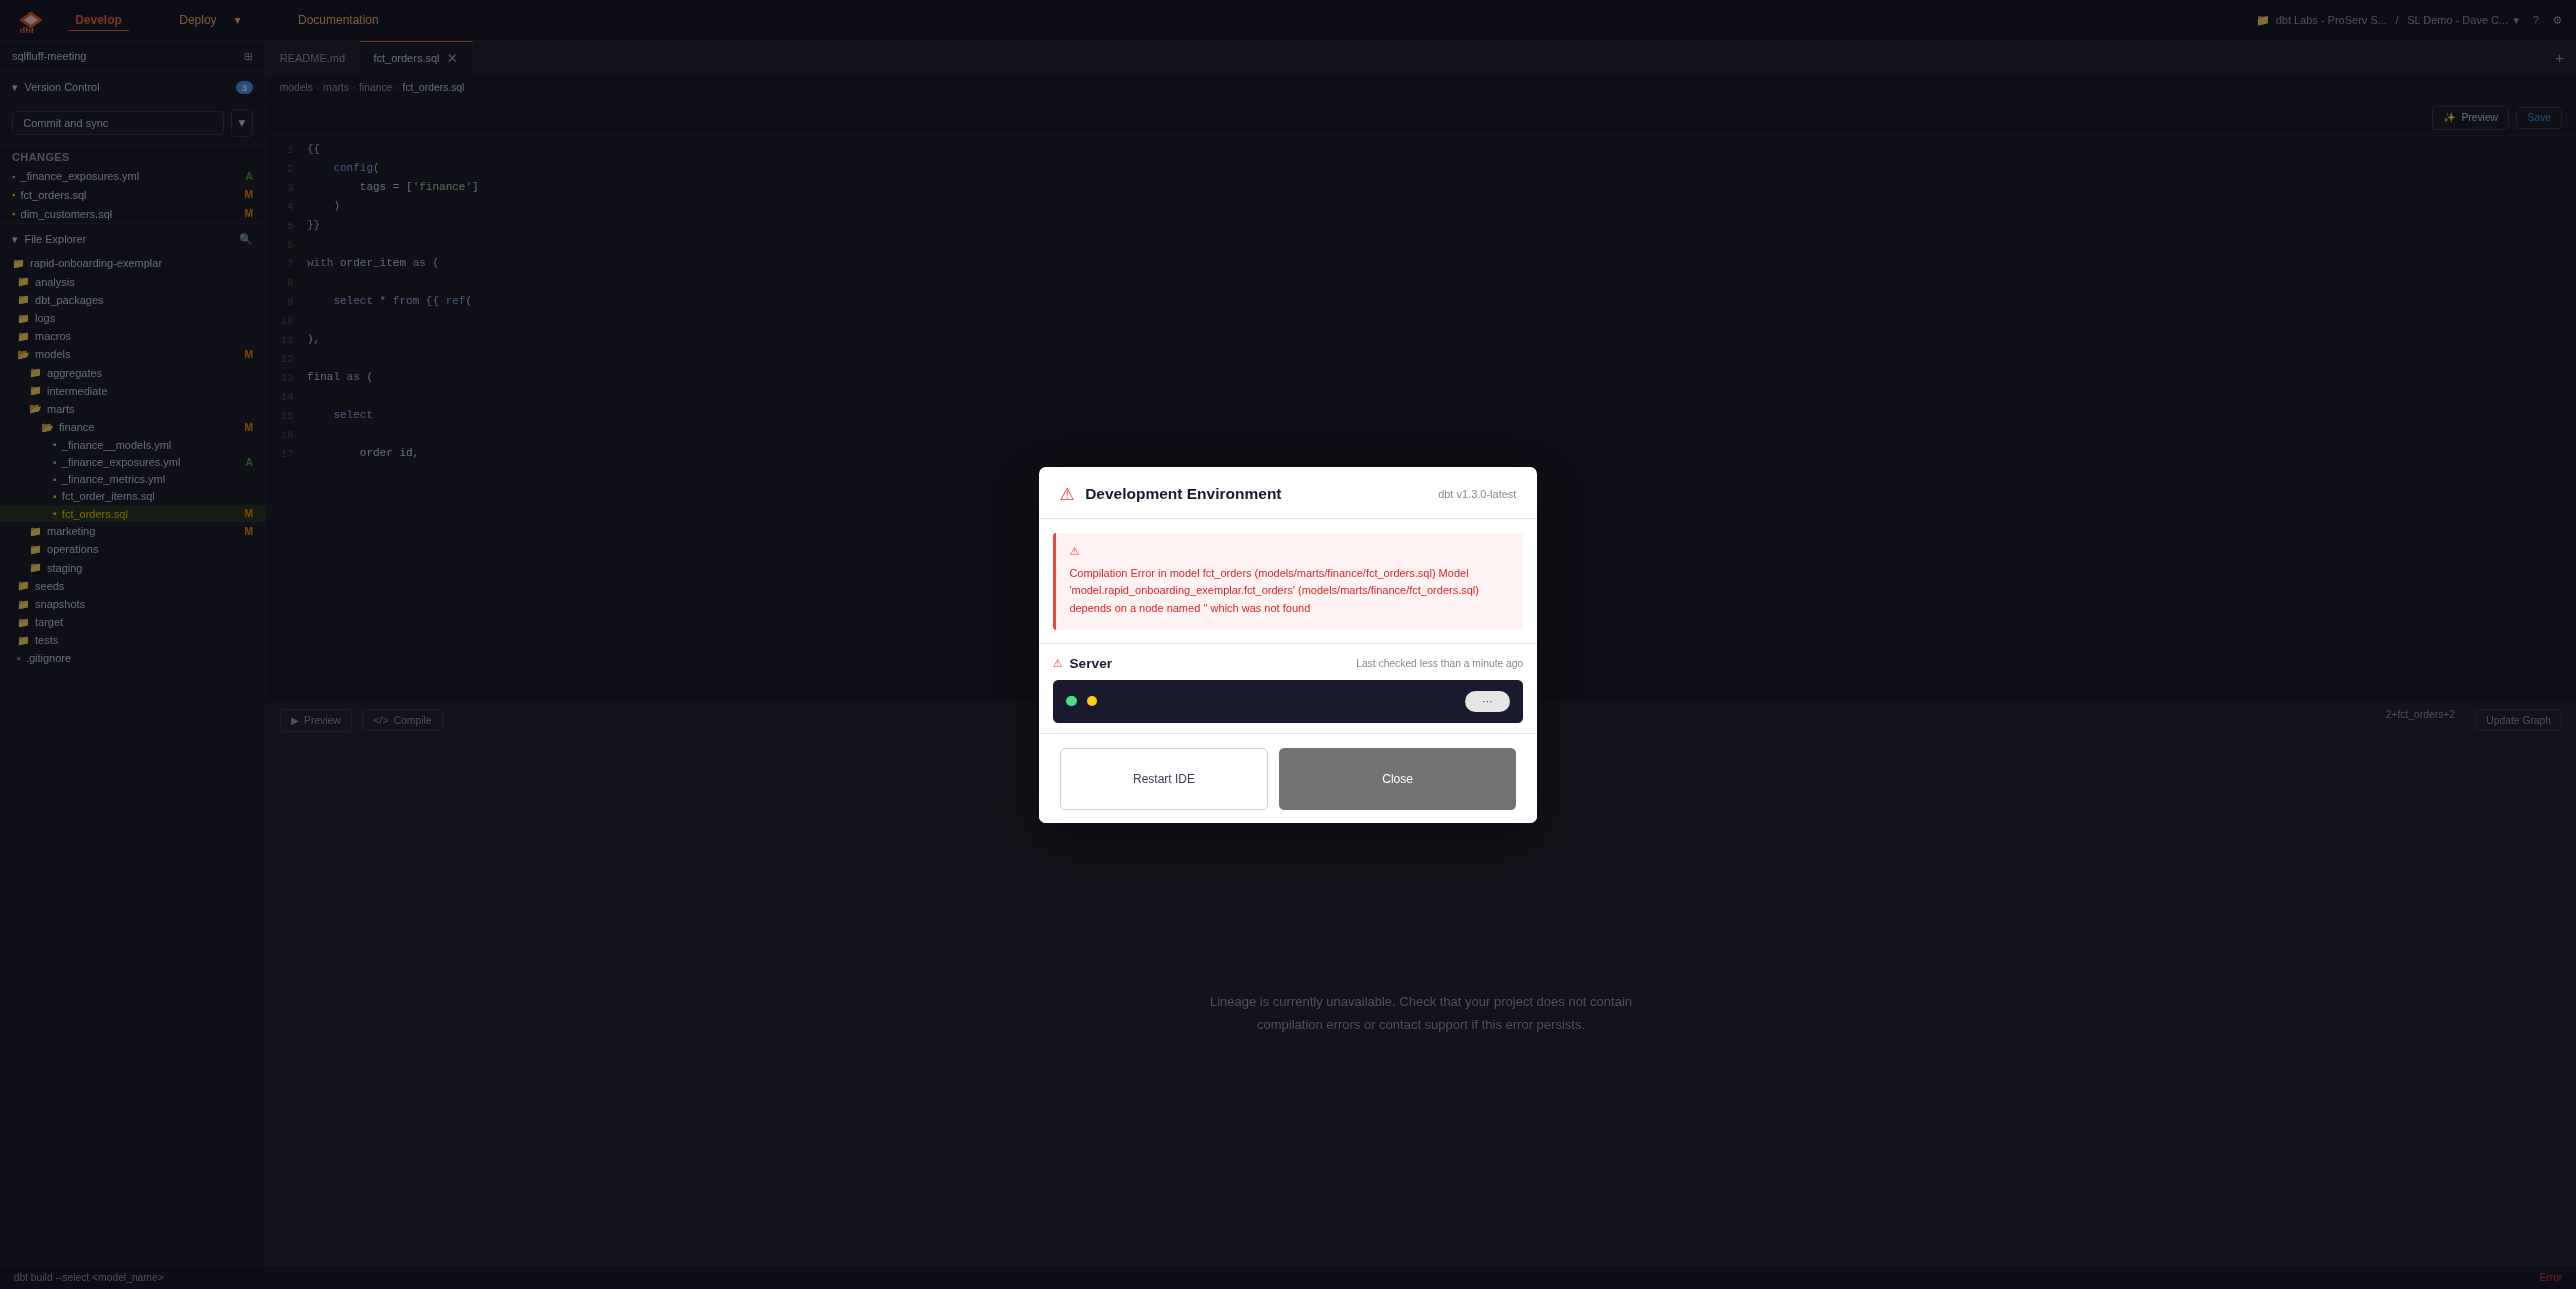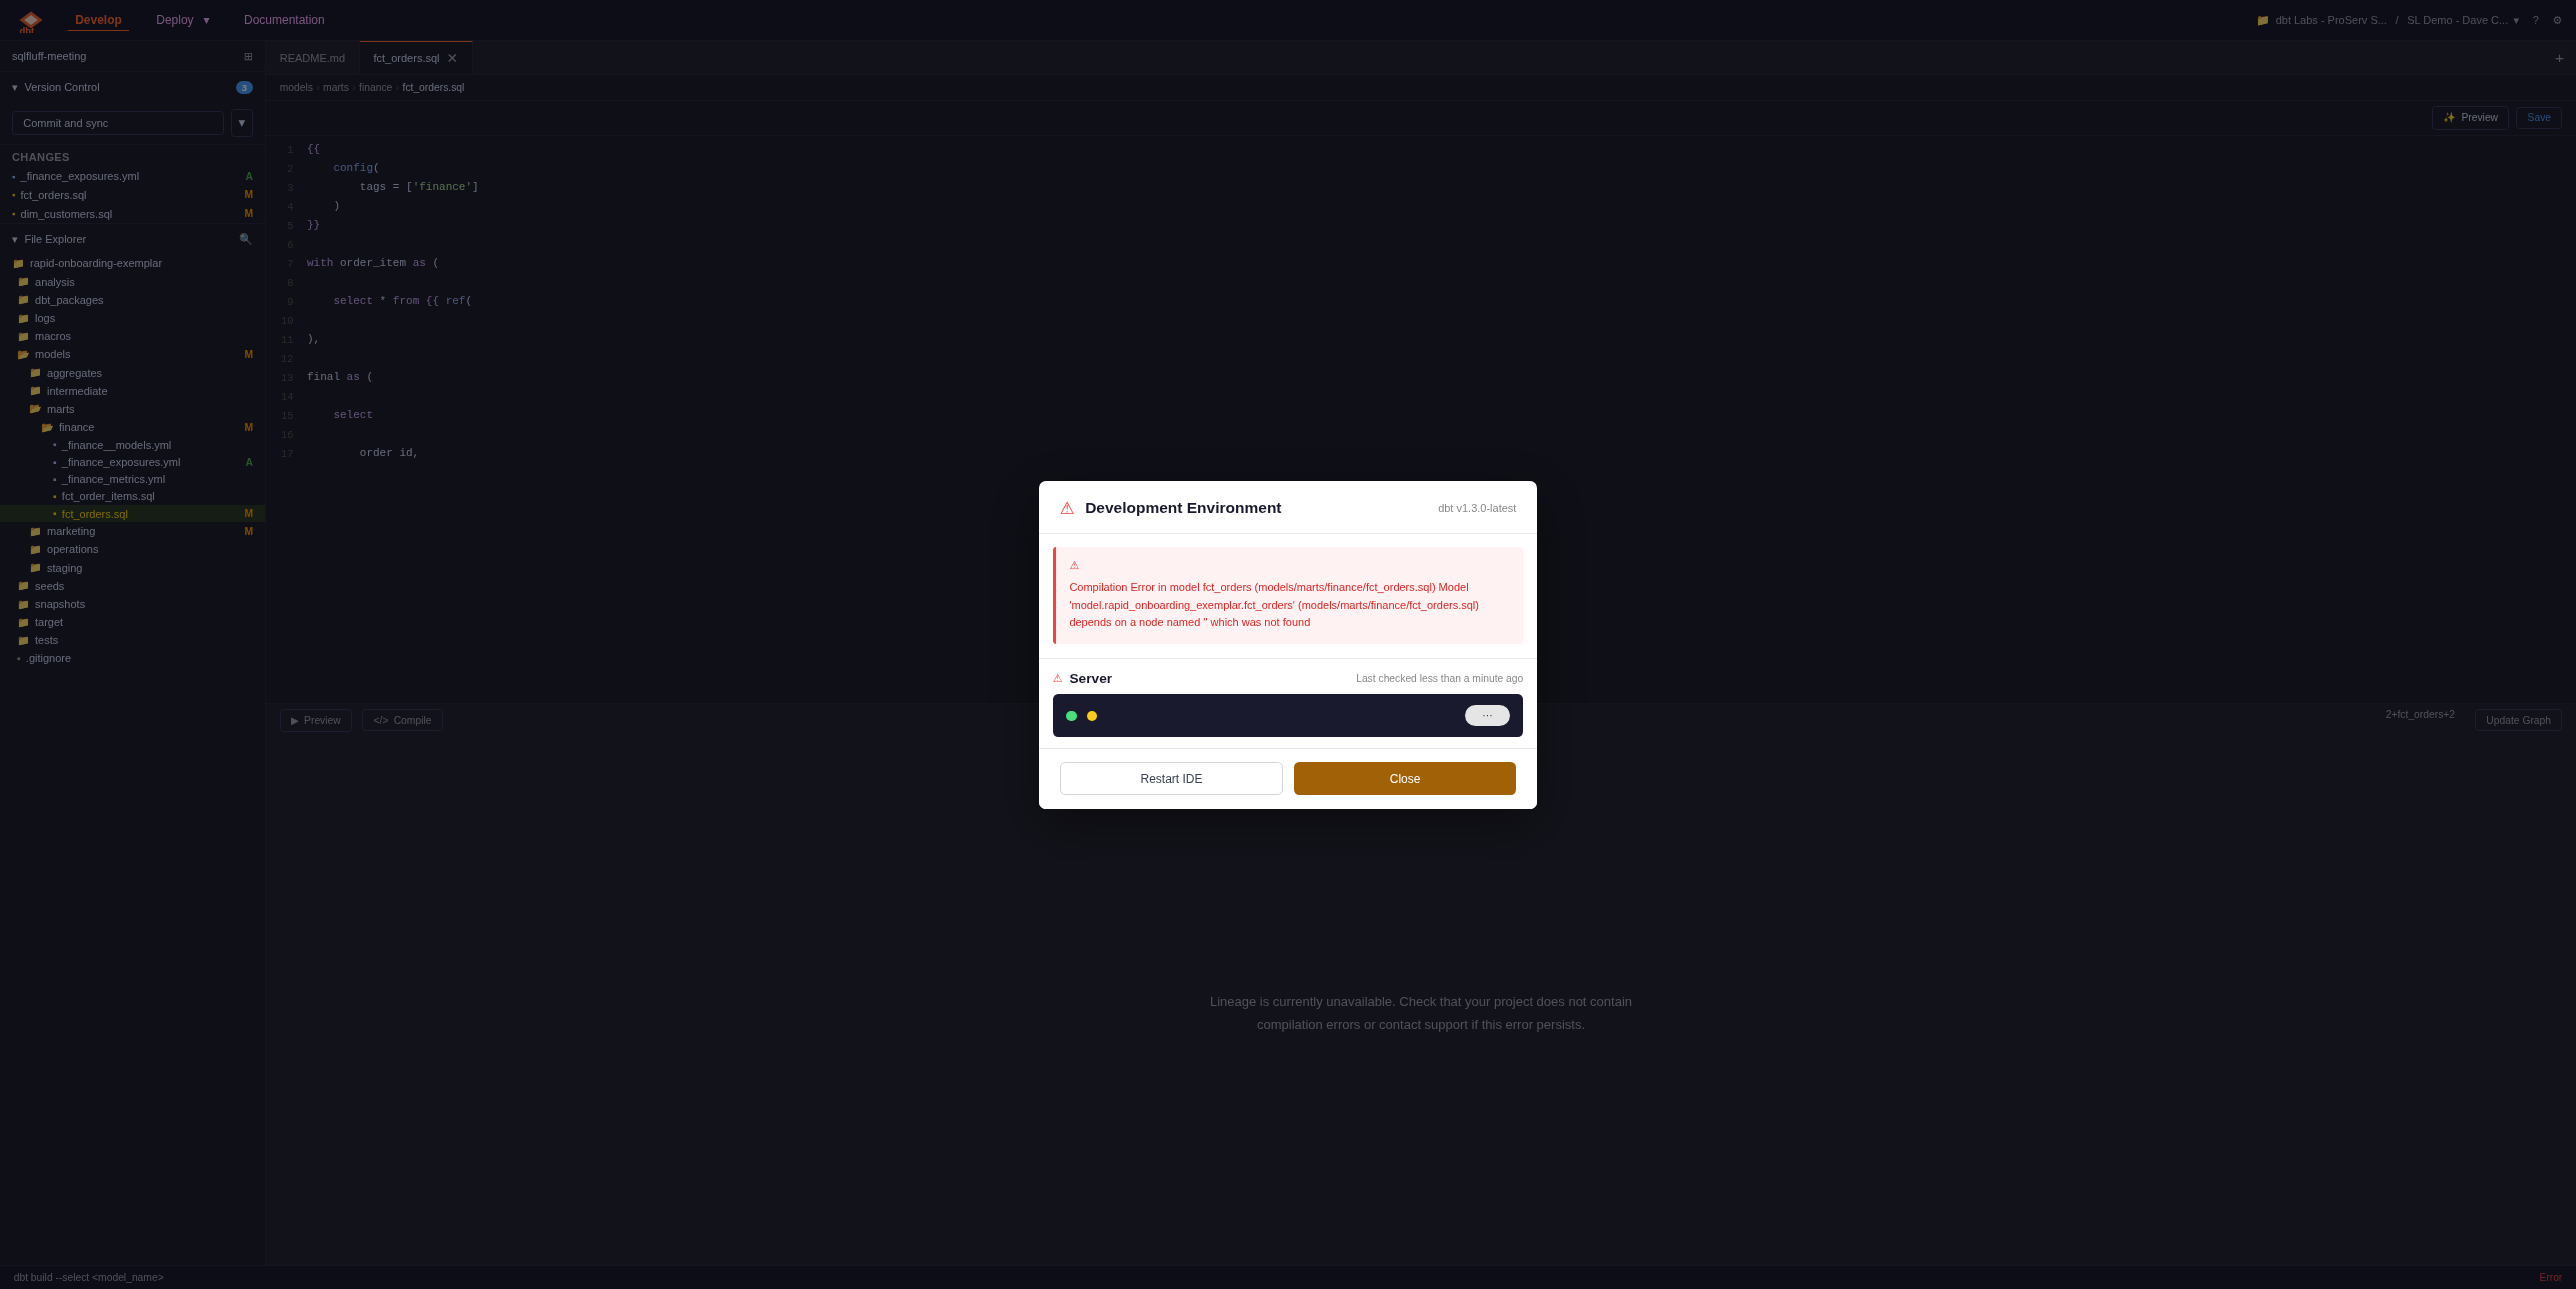--- a/index.html
+++ b/index.html
@@ -7,21 +7,21 @@
 
     
     .top-nav {
       display: flex; align-items: center; height: 41px;
       background: #1a1a2e; border-bottom: 0.9px solid #2a2a3e;
       padding: 0 13.7px; gap: 20.6px;
     }
     .top-nav-logo { display: flex; align-items: center; gap: 6.9px; }
     .dbt-logo { width: 34px; height: 26px; }
     .nav-link { color: #ff6b35; font-weight: 600; font-size: 12px; cursor: pointer; padding: 3.4px 6.9px; border-bottom: 1.7px solid #ff6b35; }
-    .nav-link-inactive { color: #f0abfc; font-size: 12px; cursor: pointer; padding: 3.4px 6.9px; display: flex; align-items: center; gap: 10px; }
+    .nav-link-inactive { color: #fdba74; font-size: 12px; cursor: pointer; padding: 3.4px 6.9px; display: flex; align-items: center; gap: 18px; margin-left: 23px; }
     .nav-right { margin-left: auto; display: flex; align-items: center; gap: 13.7px; color: #a0a0b0; font-size: 11px; }
     .nav-project { display: flex; align-items: center; gap: 5.2px; }
 
     
     .main-layout { display: flex; height: calc(1290px - 41px); }
 
     
     .left-sidebar { width: 266px; background: #1e1e2e; border-right: 0.9px solid #2a2a3e; display: flex; flex-direction: column; flex-shrink: 0; }
 
     .sidebar-header { display: flex; align-items: center; justify-content: space-between; padding: 8.6px 12px; border-bottom: 0.9px solid #2a2a3e; }
@@ -110,21 +110,21 @@
     .server-title-area { display: flex; align-items: center; gap: 6.9px; }
     .server-title { font-size: 13.7px; font-weight: 600; color: #1a1a2e; }
     .server-time { color: #888; font-size: 10.3px; }
     .server-preview { background: #1a1a2e; border-radius: 5.2px; height: 43px; overflow: hidden; display: flex; align-items: center; padding: 0 13.7px; gap: 10.3px; }
     .server-dot { width: 10.3px; height: 10.3px; border-radius: 50%; background: #4ade80; }
     .server-dot-yellow { width: 10.3px; height: 10.3px; border-radius: 50%; background: #facc15; }
     .server-btn { background: #e5e5e5; border: none; border-radius: 17px; padding: 5.2px 17px; font-size: 10.3px; color: #333; cursor: pointer; }
 
     .modal-footer { display: flex; gap: 10.3px; padding: 13.7px 20.6px; border-top: 0.9px solid #e5e5e5; background: white; }
     .btn-restart { flex: 1; background: white; border: 0.9px solid #d1d5db; border-radius: 5.2px; color: #374151; padding: 8.6px; font-size: 12px; font-weight: 500; cursor: pointer; }
-    .btn-close { flex: 1; background: #a16207; border: none; border-radius: 5.2px; color: white; padding: 9px; font-size: 12px; font-weight: 500; cursor: pointer; }
+    .btn-close { flex: 1; background: #737373; border: none; border-radius: 5.2px; color: white; padding: 24px; font-size: 12px; font-weight: 500; cursor: pointer; }
 
     
     .status-bar { position: fixed; bottom: 0; left: 0; width: 2576px; height: 24px; background: #1a1a2e; display: flex; align-items: center; padding: 0 13.7px; border-top: 0.9px solid #2a2a3e; z-index: 50; }
     .status-item { color: #a0a0b0; font-size: 10.3px; display: flex; align-items: center; gap: 5.2px; }
     .status-right { margin-left: auto; display: flex; align-items: center; gap: 13.7px; }
     .status-error { color: #ef4444; font-size: 10.3px; font-weight: 500; }
   </style>
 </head>
 <body>
 

